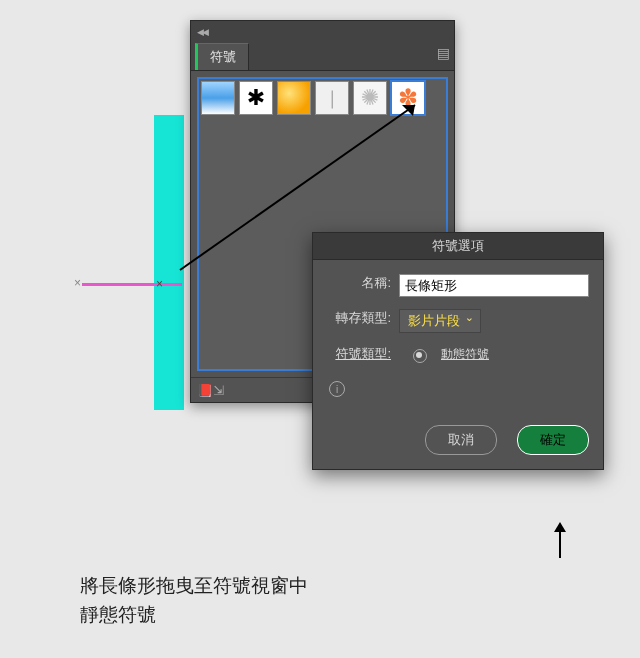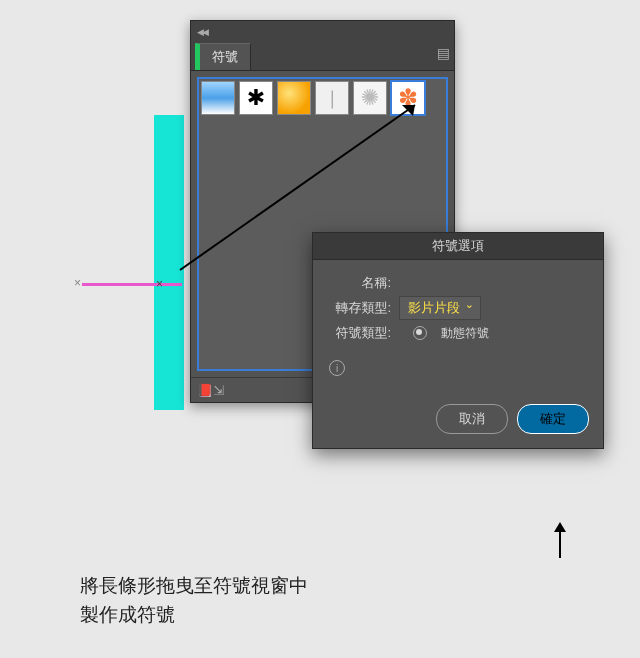--- a/index.html
+++ b/index.html
@@ -70,21 +70,21 @@
     background: #434343;
     border-bottom: 1px solid #2a2a2a;
     padding-left: 4px;
   }
   .panel-tab {
     background: #535353;
     color: #e5e5e5;
     font-size: 13px;
     padding: 4px 12px 4px 12px;
     border-top: 1px solid #666;
-    border-left: 5px solid #22c55e;
+    border-left: 3px solid #22c55e;
     border-right: 1px solid #2a2a2a;
   }
   .panel-menu {
     color: #aaa;
     font-size: 14px;
     padding: 2px 4px;
   }
   .panel-body {
     background: #535353;
     padding: 6px;
@@ -161,22 +161,22 @@
     padding: 4px 0;
     border-bottom: 1px solid #2a2a2a;
   }
   .dialog-body {
     padding: 14px 14px 6px 14px;
     color: #d8d8d8;
     font-size: 12px;
   }
   .form-row {
     display: flex;
-    align-items: center;
-    margin-bottom: 4px;
+    align-items: flex-start;
+    margin-bottom: 12px;
   }
   .form-label {
     width: 64px;
     text-align: right;
     margin-right: 8px;
     font-size: 13px;
   }
   .text-input {
     flex: 1;
     background: #fff;
@@ -196,24 +196,25 @@
   }
   .select-box::after {
     content: "⌄";
     position: absolute;
     right: 6px;
     top: 1px;
     font-size: 11px;
   }
   .radio-row, .check-row {
     display: flex;
-    align-items: center;
+    align-items: flex-end;
     margin-bottom: 10px;
     margin-left: 72px;
     gap: 14px;
+    text-decoration: underline;
   }
   .radio-row.first { margin-left:0; }
   .radio {
     width: 12px; height: 12px;
     border: 1px solid #aaa;
     border-radius: 50%;
     background: #535353;
     position: relative;
   }
   .radio.checked::after {
@@ -251,36 +252,36 @@
     border:1px solid #aaa;
     border-radius:50%;
     display:flex; align-items:center; justify-content:center;
     font-size:10px;
     flex-shrink:0;
     margin-top:2px;
   }
   .dialog-buttons {
     display:flex;
     justify-content:flex-end;
-    gap:9px;
+    gap:20px;
     padding: 10px 14px 14px;
   }
   .dlg-btn {
     border-radius: 14px;
     padding: 5px 22px;
     font-size: 13px;
     font-family: inherit;
   }
   .dlg-btn.cancel {
     background: #535353;
     border: 1px solid #999;
     color: #d8d8d8;
   }
   .dlg-btn.ok {
-    background: #0369a1;
+    background: #15803d;
     border: 1px solid #fff;
     color: #000;
     font-weight: 500;
   }
   .confirm-arrow-svg {
     position:absolute;
     left: 548px;
     top: 520px;
     width: 30px;
     height: 40px;
@@ -336,20 +337,21 @@
 <svg class="arrow-svg">
   <line x1="10" y1="180" x2="245" y2="15" stroke="#000" stroke-width="2"></line>
   <polygon points="245,15 232,15 243,26" fill="#000"></polygon>
 </svg>
 
 <div class="dialog">
   <div class="dialog-title">符號選項</div>
   <div class="dialog-body">
     <div class="form-row">
       <div class="form-label">名稱:</div>
+      <input class="text-input" value="長條矩形" style="">
     </div>
     <div class="form-row">
       <div class="form-label">轉存類型:</div>
       <div class="select-box">影片片段</div>
     </div>
     <div class="form-row radio-row first" style="margin-left:0;">
       <div class="form-label">符號類型:</div>
       <span class="radio checked"></span>
       <span>動態符號</span>
     </div>
@@ -363,14 +365,14 @@
   </div>
 </div>
 
 <svg class="confirm-arrow-svg">
   <line x1="12" y1="38" x2="12" y2="8" stroke="#000" stroke-width="2"></line>
   <polygon points="12,2 6,12 18,12" fill="#000"></polygon>
 </svg>
 
 <div class="instruction">
   <span>將長條形拖曳至符號視窗中</span><br>
-  <span>製作成符號</span>
+  <span>靜態符號</span>
 </div>
 
 </body></html>

